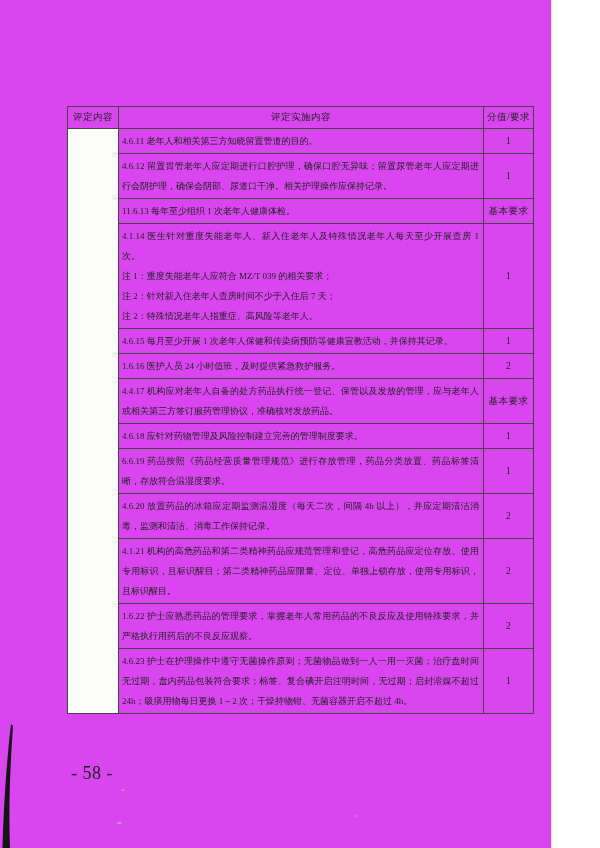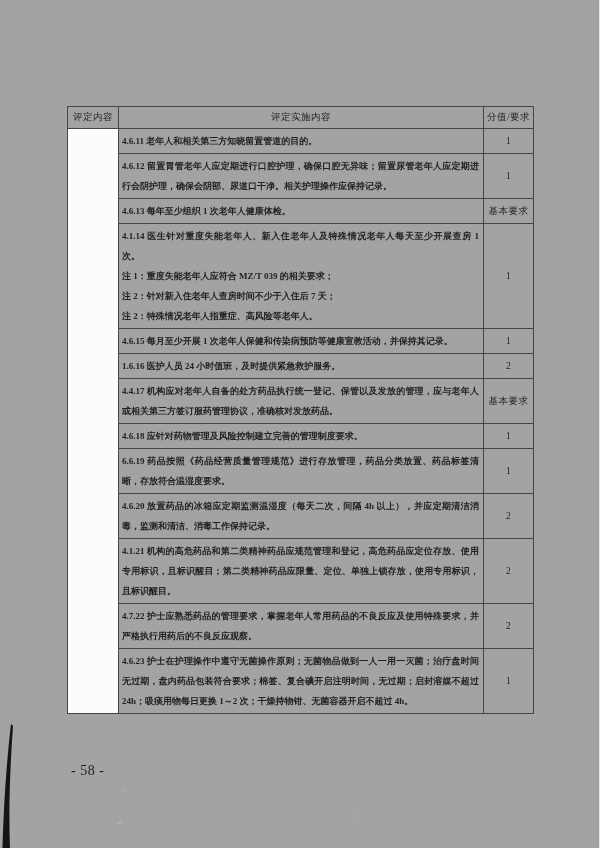--- a/index.html
+++ b/index.html
@@ -2,23 +2,23 @@
 <html><head>
 <meta charset="utf-8">
 <style>
   html, body {
     margin: 0;
     padding: 0;
     background: #ffffff;
   }
   .page {
     position: relative;
-    width: 600px;
+    width: 552px;
     height: 848px;
-    background: #a3a3a3;
+    background: #d946ef;
     overflow: hidden;
     font-family: "Liberation Serif", "DejaVu Serif", serif;
     color: #222222;
   }
   .assessment-table {
     position: absolute;
     left: 67px;
     top: 106px;
     width: 466px;
     border-collapse: collapse;
@@ -46,33 +46,32 @@
     background: #fcfcfa;
   }
   .cell-content {
     padding: 2px 4px 2px 3px;
     font-size: 9px;
   }
   .content-line {
     line-height: 20px;
     text-align: justify;
     text-justify: inter-character;
-    font-weight: bold;
   }
   .cell-score {
     text-align: center;
     font-size: 9.5px;
     padding: 0 2px;
     letter-spacing: 0.5px;
   }
   .page-number {
     position: absolute;
     left: 71px;
     top: 763px;
-    font-size: 14px;
+    font-size: 18px;
     letter-spacing: 0.5px;
     color: #1d1d1d;
   }
   .spine-artifact {
     position: absolute;
     left: 0;
     top: 724px;
   }
   .edge-line {
     position: absolute;
@@ -118,21 +117,21 @@
           <td class="cell-score">1</td>
         </tr>
         <tr>
           <td class="cell-content">
             <div class="content-line">4.6.12 留置胃管老年人应定期进行口腔护理，确保口腔无异味；留置尿管老年人应定期进行会阴护理，确保会阴部、尿道口干净。相关护理操作应保持记录。</div>
           </td>
           <td class="cell-score">1</td>
         </tr>
         <tr>
           <td class="cell-content">
-            <div class="content-line">4.6.13 每年至少组织 1 次老年人健康体检。</div>
+            <div class="content-line">11.6.13 每年至少组织 1 次老年人健康体检。</div>
           </td>
           <td class="cell-score">基本要求</td>
         </tr>
         <tr>
           <td class="cell-content">
             <div class="content-line">4.1.14 医生针对重度失能老年人、新入住老年人及特殊情况老年人每天至少开展查房 1 次。</div>
             <div class="content-line">注 1：重度失能老年人应符合 MZ/T 039 的相关要求；</div>
             <div class="content-line">注 2：针对新入住老年人查房时间不少于入住后 7 天；</div>
             <div class="content-line">注 2：特殊情况老年人指重症、高风险等老年人。</div>
           </td>
@@ -175,21 +174,21 @@
           <td class="cell-score">2</td>
         </tr>
         <tr>
           <td class="cell-content">
             <div class="content-line">4.1.21 机构的高危药品和第二类精神药品应规范管理和登记，高危药品应定位存放、使用专用标识，且标识醒目；第二类精神药品应限量、定位、单独上锁存放，使用专用标识，且标识醒目。</div>
           </td>
           <td class="cell-score">2</td>
         </tr>
         <tr>
           <td class="cell-content">
-            <div class="content-line">4.7.22 护士应熟悉药品的管理要求，掌握老年人常用药品的不良反应及使用特殊要求，并严格执行用药后的不良反应观察。</div>
+            <div class="content-line">1.6.22 护士应熟悉药品的管理要求，掌握老年人常用药品的不良反应及使用特殊要求，并严格执行用药后的不良反应观察。</div>
           </td>
           <td class="cell-score">2</td>
         </tr>
         <tr>
           <td class="cell-content">
             <div class="content-line">4.6.23 护士在护理操作中遵守无菌操作原则；无菌物品做到一人一用一灭菌；治疗盘时间无过期，盘内药品包装符合要求；棉签、复合碘开启注明时间，无过期；启封溶媒不超过 24h；吸痰用物每日更换 1～2 次；干燥持物钳、无菌容器开启不超过 4h。</div>
           </td>
           <td class="cell-score">1</td>
         </tr>
       </tbody>

